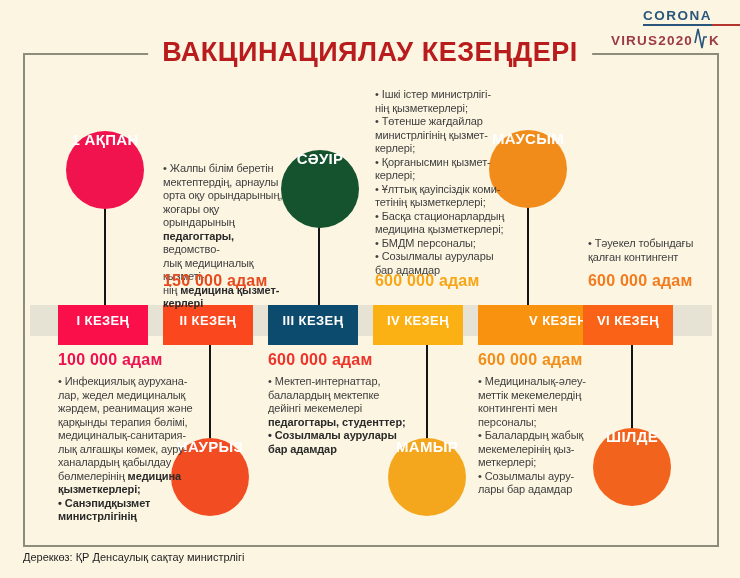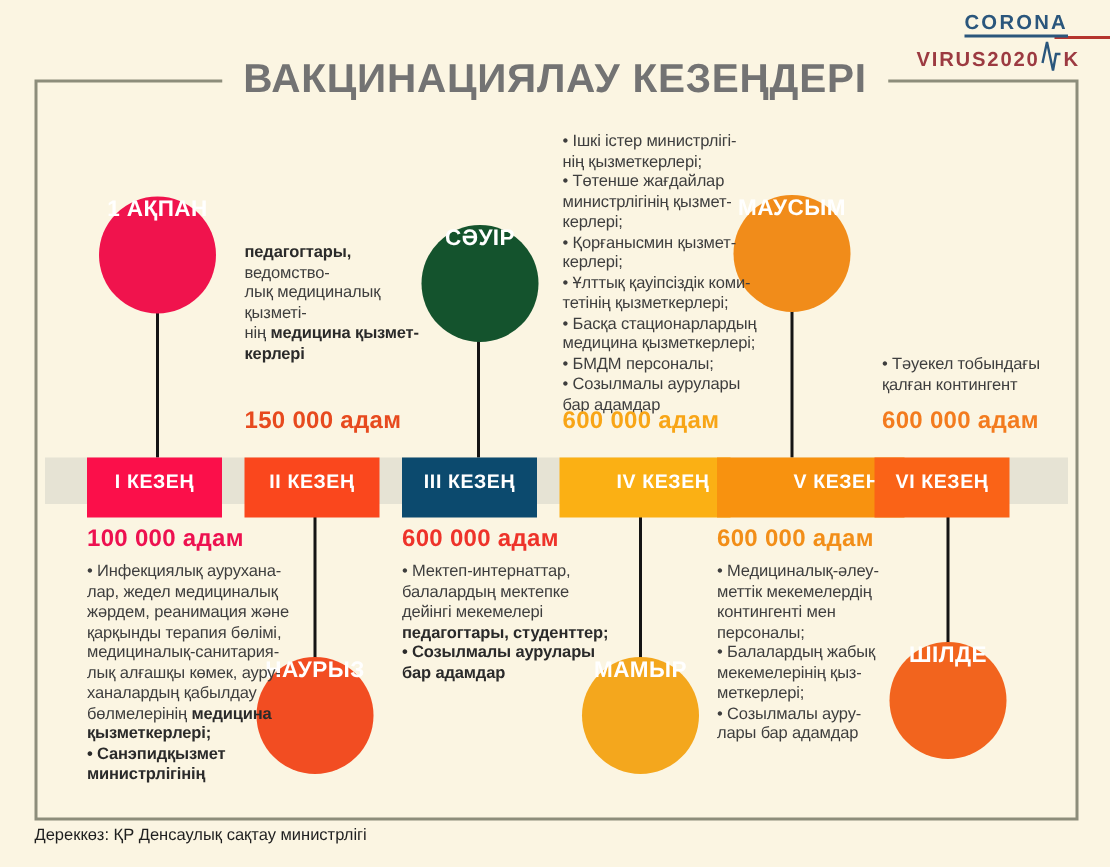--- a/index.html
+++ b/index.html
@@ -9,21 +9,21 @@
     font-family:"Liberation Sans","DejaVu Sans",sans-serif;
     position:relative;overflow:hidden;
   }
   .frame{
     position:absolute;left:23px;top:53px;width:692px;height:490px;
     border:2px solid #8d8d7b;
   }
   .title{
     position:absolute;top:36px;left:50%;transform:translateX(-50%);
     background:#fbf5e2;padding:0 14px;z-index:3;
-    font-size:27px;font-weight:800;color:#737373;letter-spacing:.5px;
+    font-size:27px;font-weight:800;color:#b91c1c;letter-spacing:.5px;
     white-space:nowrap;line-height:32px;
   }
   
   .logo{position:absolute;top:6px;left:608px;width:112px;text-align:right;z-index:3;}
   .logo-l1{display:inline-block;font-size:13.5px;font-weight:700;letter-spacing:1.5px;
     color:#2a567c;border-bottom:2px solid #2a567c;padding-bottom:1px;margin-right:8px;}
   .logo-l2{font-size:13.5px;font-weight:700;letter-spacing:1.2px;color:#9c3a41;
     white-space:nowrap;margin-top:1px;position:relative;}
   .ecg{vertical-align:-4px;margin:0 1px;}
   .redline{position:absolute;left:703px;top:24px;width:37px;height:2px;background:#b5352e;z-index:2;}
@@ -63,21 +63,21 @@
 <div class="vline" style="left:104px;top:170px;height:135px;"></div>
 <div class="vline" style="left:318px;top:171px;height:134px;"></div>
 <div class="vline" style="left:527px;top:169px;height:136px;"></div>
 <div class="vline" style="left:209px;top:336px;height:141px;"></div>
 <div class="vline" style="left:426px;top:336px;height:141px;"></div>
 <div class="vline" style="left:631px;top:336px;height:141px;"></div>
 
 <div class="band" style="left: 58px; background: rgb(251, 15, 74);"><span>I КЕЗЕҢ</span></div>
 <div class="band" style="left: 163px; background: rgb(250, 71, 29);"><span>II КЕЗЕҢ</span></div>
 <div class="band" style="left: 268px; background: #0c4a6e;"><span>III КЕЗЕҢ</span></div>
-<div class="band" style="left: 373px; background: rgb(251, 176, 20); padding-left: 24px;"><span>IV КЕЗЕҢ</span></div>
+<div class="band" style="left: 373px; background: rgb(251, 176, 20);"><span>IV КЕЗЕҢ</span></div>
 <div class="band" style="left: 478px; background: rgb(248, 146, 15); padding-left: 35px;"><span>V КЕЗЕҢ</span></div>
 <div class="band" style="left: 583px; background: rgb(250, 99, 23);"><span>VI КЕЗЕҢ</span></div>
 
 <div class="circle" style="left: 66px; top: 131px; background: rgb(240, 19, 77);">
     <span>1 АҚПАН</span>
   </div>
 <div class="circle" style="left: 171px; top: 438px; background: rgb(242, 77, 34);">
     <span>НАУРЫЗ</span>
   </div>
 <div class="circle" style="left: 281px; top: 150px; background: #14532d;">
@@ -97,21 +97,25 @@
 лар, жедел медициналық
 жәрдем, реанимация және
 қарқынды терапия бөлімі,
 медициналық-санитария-
 лық алғашқы көмек, ауру-
 ханалардың қабылдау
 бөлмелерінің </span><span class="rb">медицина
 қызметкерлері;</span><span>
 </span><span class="rb">• Санэпидқызмет
 министрлігінің</span></div>
-<div class="desc" style="left:163px;top:162px;width:130px;"><span class="rb">педагогтары,</span><span> ведомство-
+<div class="desc" style="left:163px;top:162px;width:130px;"><span>• Жалпы білім беретін
+мектептердің, арнаулы
+орта оқу орындарының,
+жоғары оқу орындарының
+</span><span class="rb">педагогтары,</span><span> ведомство-
 лық медициналық қызметі-
 нің </span><span class="rb">медицина қызмет-
 керлері</span></div>
 <div class="desc" style="left:268px;top:375px;width:145px;"><span>• Мектеп-интернаттар,
 балалардың мектепке
 дейінгі мекемелері
 </span><span class="rb">педагогтары, студенттер;</span><span>
 </span><span class="rb">• Созылмалы аурулары
 бар адамдар</span></div>
 <div class="desc" style="left:375px;top:88px;width:135px;"><span>• Ішкі істер министрлігі-

